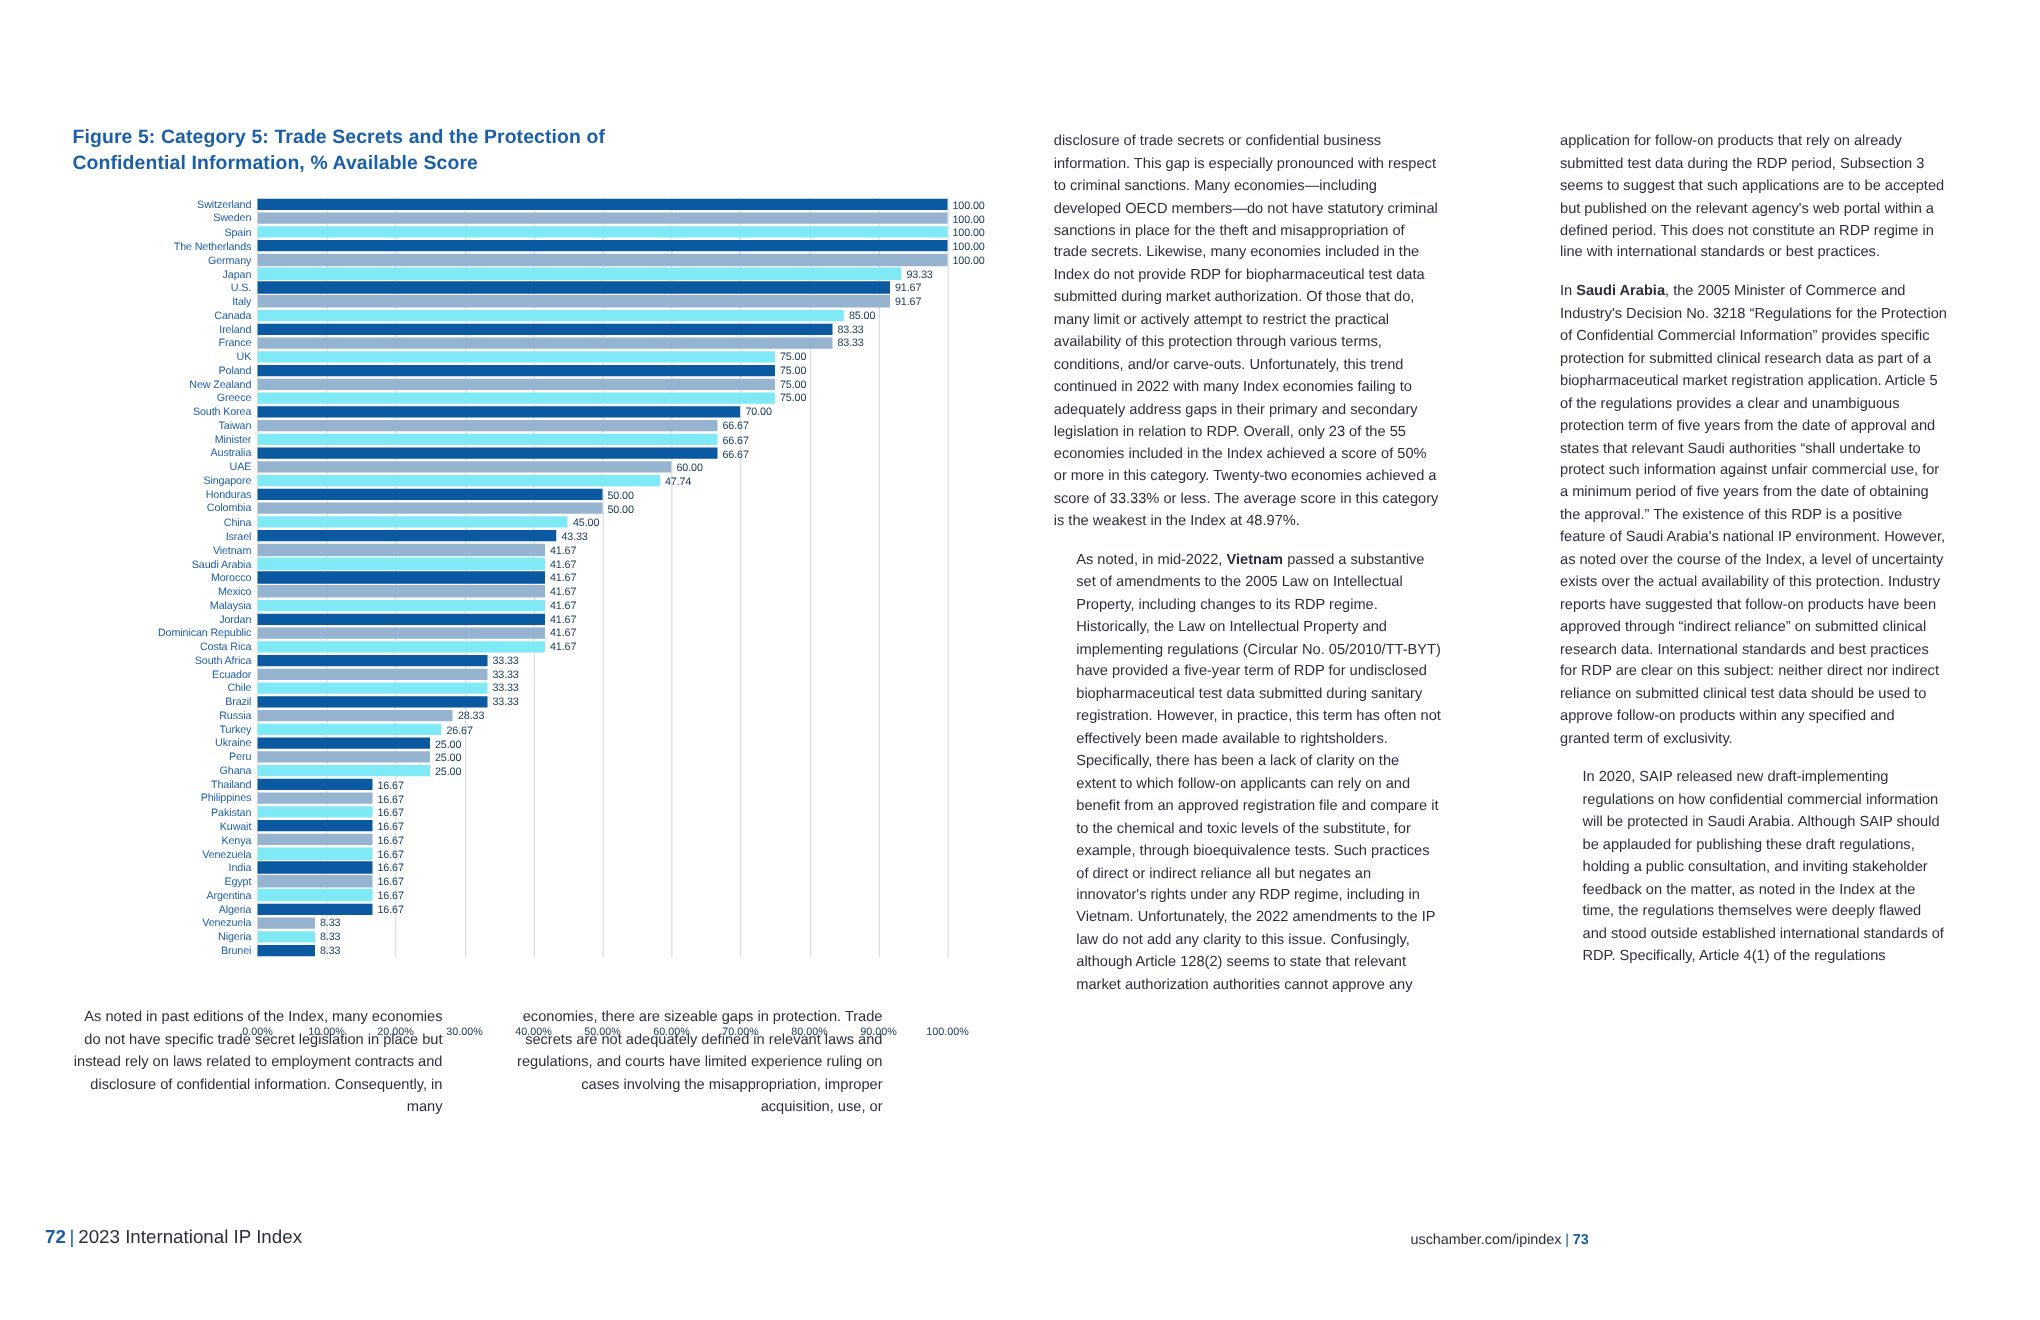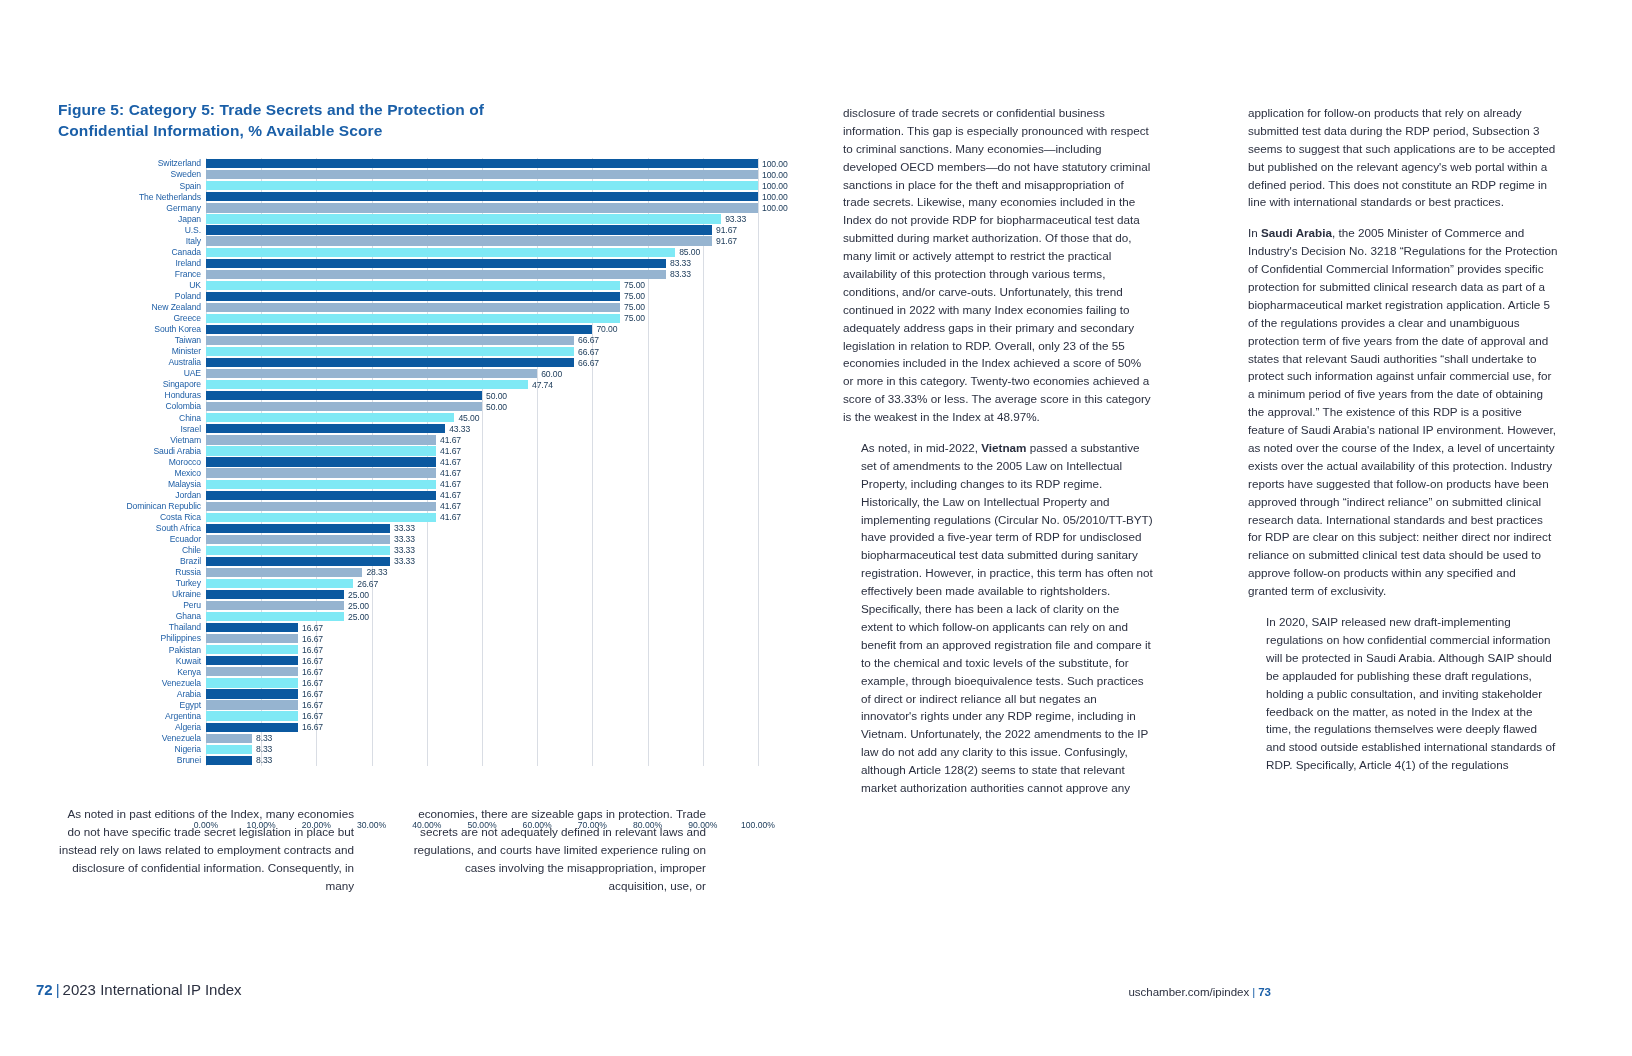--- a/index.html
+++ b/index.html
@@ -453,21 +453,21 @@
             </div>
           </div>
           <div class="row">
             <div class="row-label">Venezuela</div>
             <div class="bar-area">
               <div class="bar" style="width: 16.67%; background: rgb(127, 233, 245);"></div>
               <div class="bar-val" style="left: 16.67%;">16.67</div>
             </div>
           </div>
           <div class="row">
-            <div class="row-label">Arabia</div>
+            <div class="row-label">India</div>
             <div class="bar-area">
               <div class="bar" style="width: 16.67%; background: rgb(11, 89, 160);"></div>
               <div class="bar-val" style="left: 16.67%;">16.67</div>
             </div>
           </div>
           <div class="row">
             <div class="row-label">Egypt</div>
             <div class="bar-area">
               <div class="bar" style="width: 16.67%; background: rgb(150, 180, 208);"></div>
               <div class="bar-val" style="left: 16.67%;">16.67</div>

